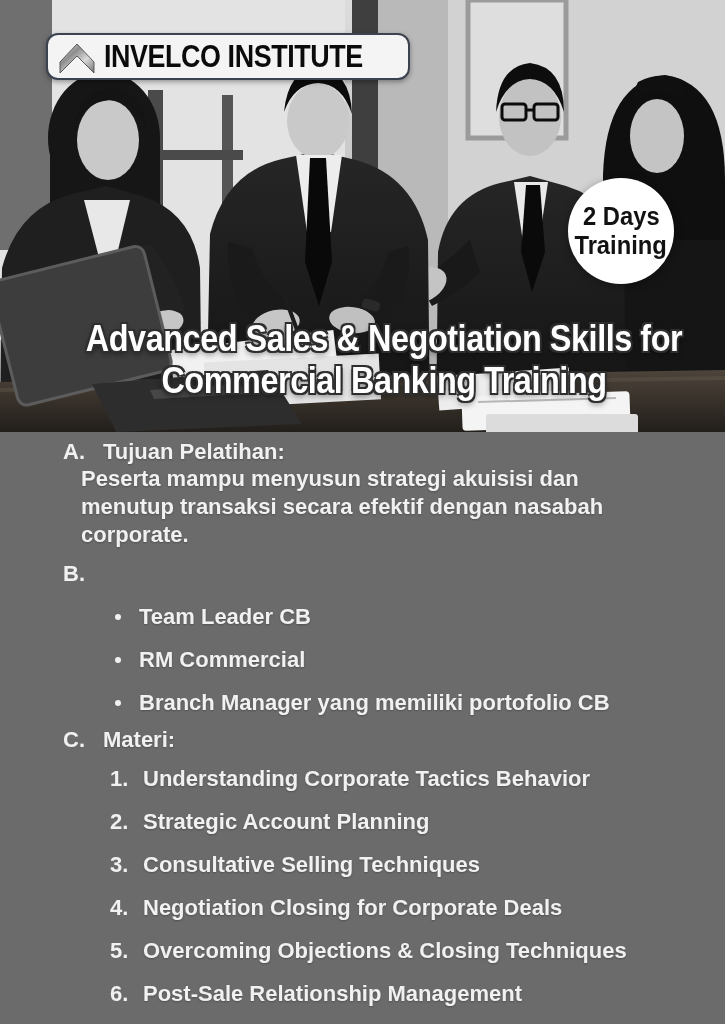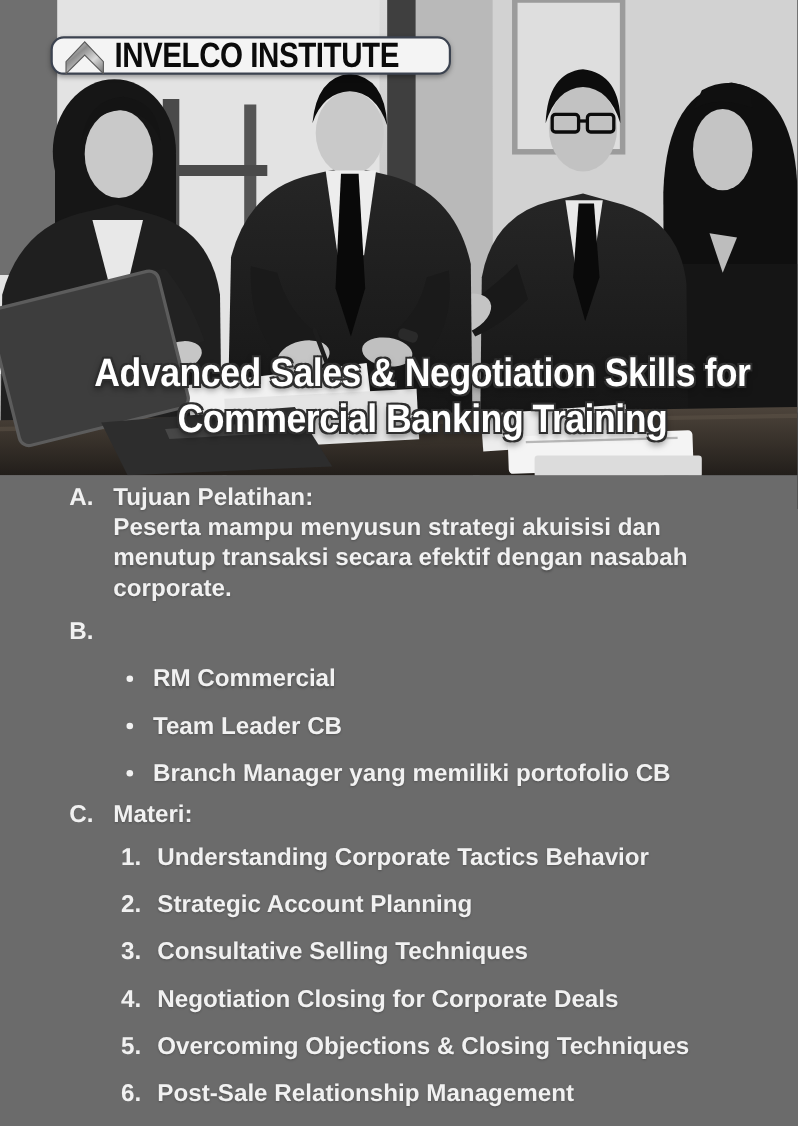--- a/index.html
+++ b/index.html
@@ -6,21 +6,21 @@
   .poster{
     position:relative;width:725px;height:1024px;margin:0 auto;
     background:#6b6b6b;overflow:hidden;
     font-family:"Liberation Sans","DejaVu Sans",sans-serif;
   }
   
   .photo{position:absolute;top:0;left:0;width:725px;height:432px;overflow:hidden;}
   .photo svg{display:block;}
   
   .logo-badge{
-    position:absolute;top:33px;left:46px;width:364px;height:35px;
+    position:absolute;top:33px;left:46px;width:364px;height:47px;
     background:#f4f4f4;border:2px solid #3c4350;border-radius:12px;
     display:flex;align-items:center;box-sizing:border-box;padding:0 8px;
     box-shadow:0 2px 5px rgba(0,0,0,.35);
   }
   .logo-icon{flex:0 0 auto;margin-right:6px;}
   .logo-text{
     font-size:32px;font-weight:700;color:#0b0b0b;white-space:nowrap;
     transform:scaleX(.84);transform-origin:left center;letter-spacing:-.5px;
   }
   
@@ -45,21 +45,21 @@
   }
   
   .content{
     position:absolute;top:432px;left:0;right:0;bottom:0;
     padding:0 20px 0 63px;box-sizing:border-box;color:#f1f1f1;
   }
   .content *{font-weight:700;}
   .sec-head{display:flex;font-size:22px;line-height:27px;}
   .sec-label{flex:0 0 40px;}
   .sec-a .sec-head{margin-top:6px;}
-  .para{margin-left:40px;}
+  .para{margin-left:18px;}
   .para-line{font-size:22px;line-height:28px;}
   .sec-b .sec-head{margin-top:11px;}
   .bullet-row{display:flex;align-items:center;margin-left:52px;margin-top:16px;
     font-size:22px;line-height:27px;}
   .bullet-row:first-of-type{margin-top:10px;}
   .dot-box{flex:0 0 24px;display:flex;align-items:center;}
   .dot{width:6px;height:6px;border-radius:50%;background:#f1f1f1;display:inline-block;}
   .sec-c .sec-head{margin-top:10px;}
   .num-row{display:flex;margin-left:47px;margin-top:16px;font-size:22px;line-height:27px;}
   .num-row.first{margin-top:12px;}
@@ -191,20 +191,24 @@
             <stop offset=".35" stop-color="#8d8d8d"></stop>
           <stop offset=".65" stop-color="#dadada"></stop>
             <stop offset="1" stop-color="#6e6e6e"></stop>
         </linearGradient>
       </defs>
       <path d="M4,36 L4,25 L21,7 L38,25 L38,36 L21,19 Z" fill="none" stroke="#5a5a5a" stroke-width="1"></path>
     </svg>
     <span class="logo-text">INVELCO INSTITUTE</span>
   </div>
 
+  <div class="days-badge">
+    <div>2 Days</div>
+    <div>Training</div>
+  </div>
 
   <h1 class="title">
     <span class="title-line">Advanced Sales &amp; Negotiation Skills for</span>
     <span class="title-line">Commercial Banking Training</span>
   </h1>
 
   <div class="content">
 
     <div class="sec sec-a">
       <div class="sec-head">
@@ -214,37 +218,37 @@
       <div class="para">
         <div class="para-line txt">Peserta mampu menyusun strategi akuisisi dan</div>
         <div class="para-line txt">menutup transaksi secara efektif dengan nasabah</div>
         <div class="para-line txt">corporate.</div>
       </div>
     </div>
 
     <div class="sec sec-b">
       <div class="sec-head">
         <span class="sec-label">B.</span>
+      </div>
+      <div class="bullet-row">
+        <span class="dot-box">
+            <span class="dot"></span>
+          </span>
+        <span class="txt">Team Leader CB</span>
       </div>
       <div class="bullet-row">
         <span class="dot-box">
             <span class="dot"></span>
           </span>
         <span class="txt">RM Commercial</span>
       </div>
       <div class="bullet-row">
         <span class="dot-box">
             <span class="dot"></span>
           </span>
-        <span class="txt">Team Leader CB</span>
-      </div>
-      <div class="bullet-row">
-        <span class="dot-box">
-            <span class="dot"></span>
-          </span>
         <span class="txt">Branch Manager yang memiliki portofolio CB</span>
       </div>
     </div>
 
     <div class="sec sec-c">
       <div class="sec-head">
         <span class="sec-label">C.</span>
         <span class="sec-title">Materi:</span>
       </div>
       <div class="num-row first">

